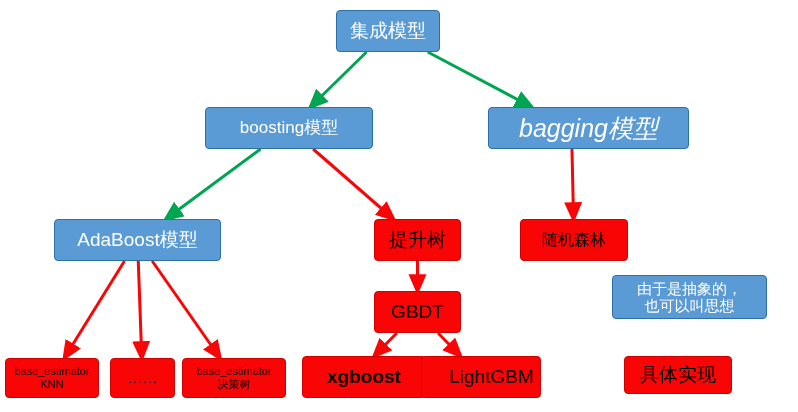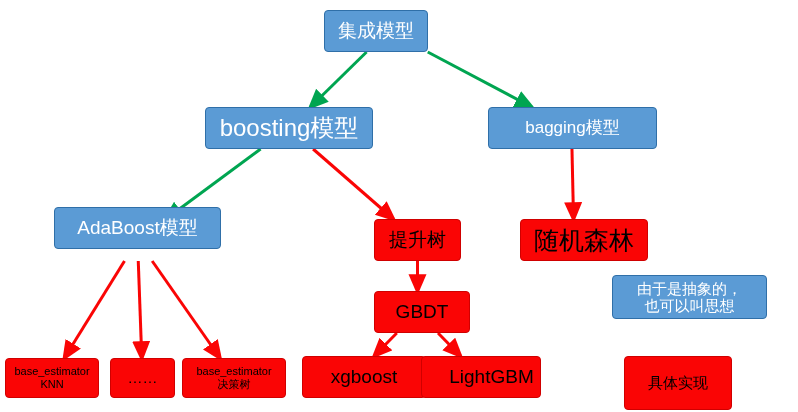--- a/index.html
+++ b/index.html
@@ -66,31 +66,31 @@
         <line x1="571.96875" y1="149" x2="573.53125" y2="219" stroke="#fa0505" stroke-width="3" marker-end="url(#arrow-red)"></line>
         <line x1="417.5" y1="261" x2="417.5" y2="291" stroke="#fa0505" stroke-width="3" marker-end="url(#arrow-red)"></line>
         <line x1="396.82307692307694" y1="333" x2="374.17692307692306" y2="356" stroke="#fa0505" stroke-width="3" marker-end="url(#arrow-red)"></line>
         <line x1="438.0153846153846" y1="333" x2="460.4846153846154" y2="356" stroke="#fa0505" stroke-width="3" marker-end="url(#arrow-red)"></line>
         <line x1="124.48913043478261" y1="261" x2="64.3913043478261" y2="358" stroke="#fa0505" stroke-width="3" marker-end="url(#arrow-red)"></line>
         <line x1="138.2608695652174" y1="261" x2="141.7753623188406" y2="358" stroke="#fa0505" stroke-width="3" marker-end="url(#arrow-red)"></line>
         <line x1="152.18478260869566" y1="261" x2="220.0144927536232" y2="358" stroke="#fa0505" stroke-width="3" marker-end="url(#arrow-red)"></line>
       </g>
   </svg>
   <div id="node-layer">
-      <div class="node blue" style="left: 324px; top: 10px; width: 104px; height: 42px; font-size: 19px; text-align: right;">集成模型</div>
-      <div class="node blue" style="left: 205px; top: 107px; width: 168px; height: 42px; font-size: 24px;">boosting模型</div>
-      <div class="node blue" style="left: 488px; top: 107px; width: 169px; height: 42px; font-size: 17px;">bagging模型</div>
-      <div class="node blue" style="left: 54px; top: 207px; width: 167px; height: 42px; font-size: 19px;">AdaBoost模型</div>
+      <div class="node blue" style="left: 336px; top: 10px; width: 104px; height: 42px; font-size: 19px; text-align: right;">集成模型</div>
+      <div class="node blue" style="left: 205px; top: 107px; width: 168px; height: 42px; font-size: 17px;">boosting模型</div>
+      <div class="node blue" style="left: 488px; top: 107px; width: 201px; height: 42px; font-size: 25px; font-style: italic;">bagging模型</div>
+      <div class="node blue" style="left: 54px; top: 219px; width: 167px; height: 42px; font-size: 19px;">AdaBoost模型</div>
       <div class="node red" style="left: 374px; top: 219px; width: 87px; height: 42px; font-size: 19px;">提升树</div>
-      <div class="node red" style="left: 520px; top: 219px; width: 128px; height: 42px; font-size: 25px;">随机森林</div>
-      <div class="node red" style="left: 374px; top: 291px; width: 96px; height: 42px; font-size: 19px;">GBDT</div>
+      <div class="node red" style="left: 520px; top: 219px; width: 108px; height: 42px; font-size: 16px;">随机森林</div>
+      <div class="node red" style="left: 374px; top: 291px; width: 87px; height: 42px; font-size: 19px;">GBDT</div>
       <div class="node blue" style="left: 612px; top: 275px; width: 155px; height: 44px; font-size: 15px;">由于是抽象的，
 也可以叫思想</div>
       <div class="node red" style="left: 5px; top: 358px; width: 94px; height: 40px; font-size: 11px;">base_estimator
 KNN</div>
       <div class="node red" style="left: 110px; top: 358px; width: 65px; height: 40px; font-size: 15px;">……</div>
       <div class="node red" style="left: 182px; top: 358px; width: 104px; height: 40px; font-size: 11px;">base_estimator
 决策树</div>
-      <div class="node red" style="left: 302px; top: 356px; width: 124px; height: 42px; font-size: 19px;">xgboost</div>
+      <div class="node red" style="left: 302px; top: 356px; width: 124px; height: 42px; font-size: 19px; font-weight: bold;">xgboost</div>
       <div class="node red" style="left: 421px; top: 356px; width: 120px; height: 42px; font-size: 19px; padding-left: 21px;">LightGBM</div>
-      <div class="node red" style="left: 624px; top: 356px; width: 108px; height: 54px; font-size: 15px;">具体实现</div>
+      <div class="node red" style="left: 624px; top: 356px; width: 108px; height: 38px; font-size: 19px;">具体实现</div>
     </div>
 </div>
 
 </body></html>

